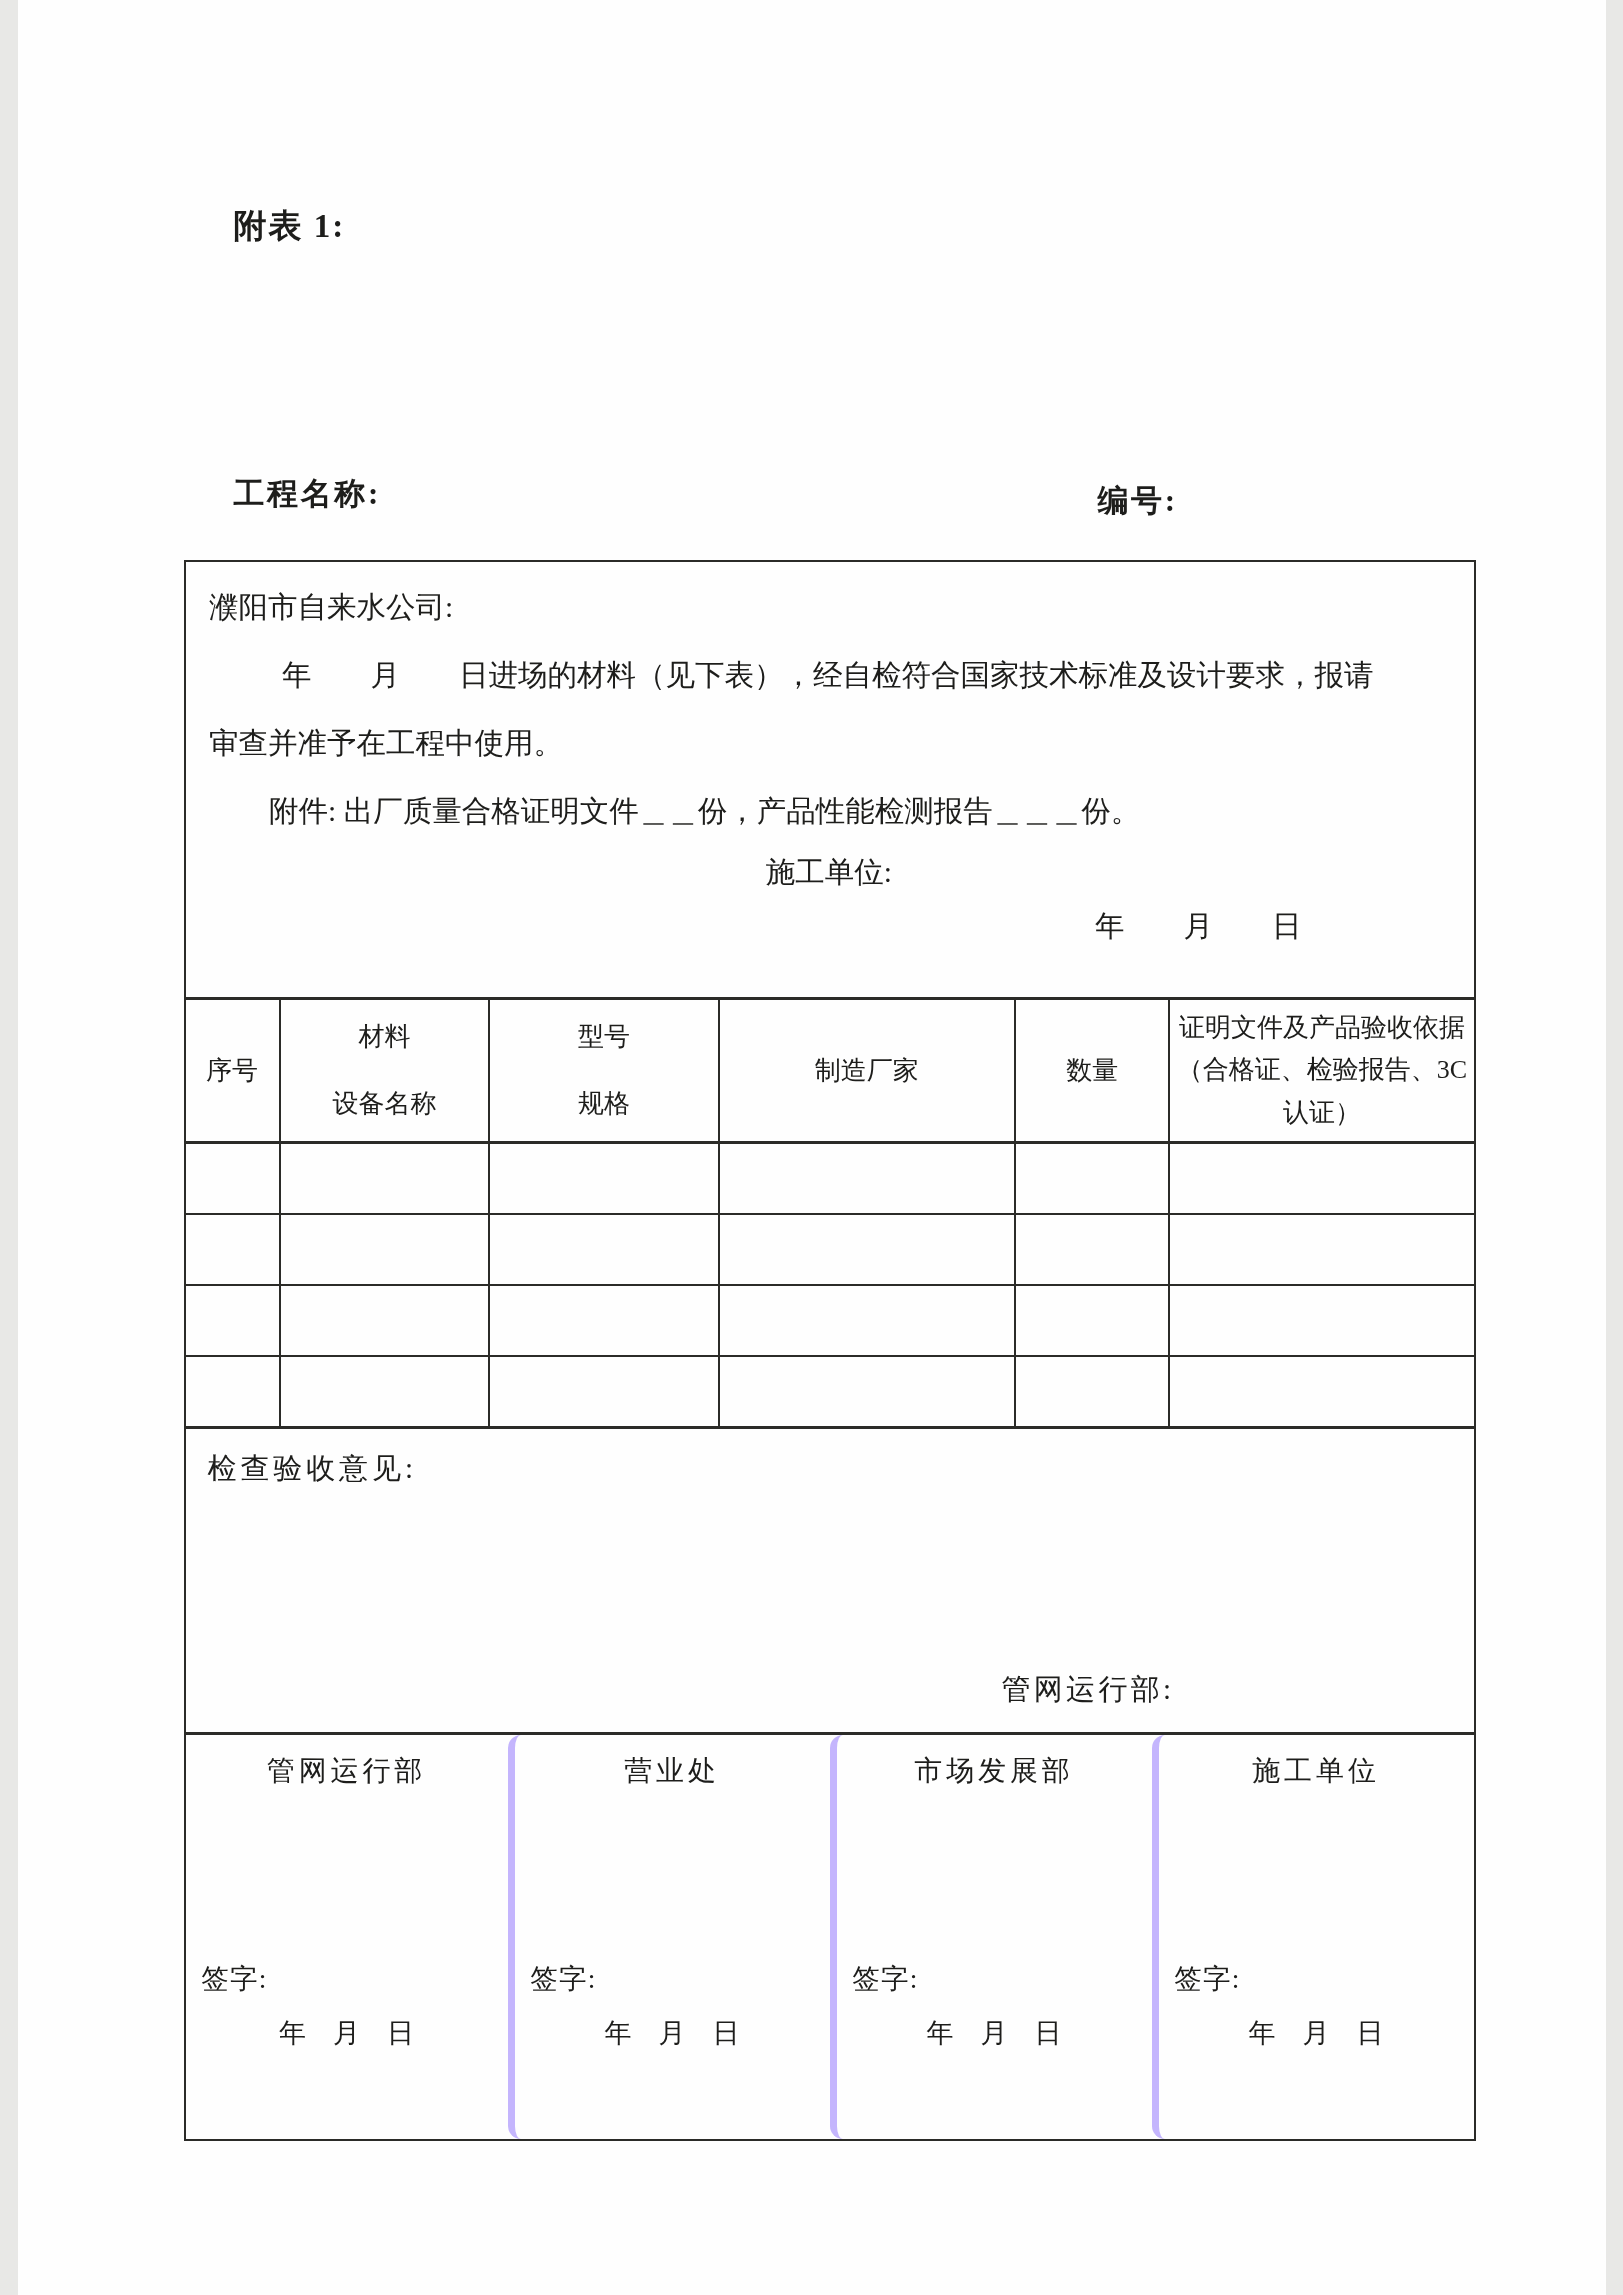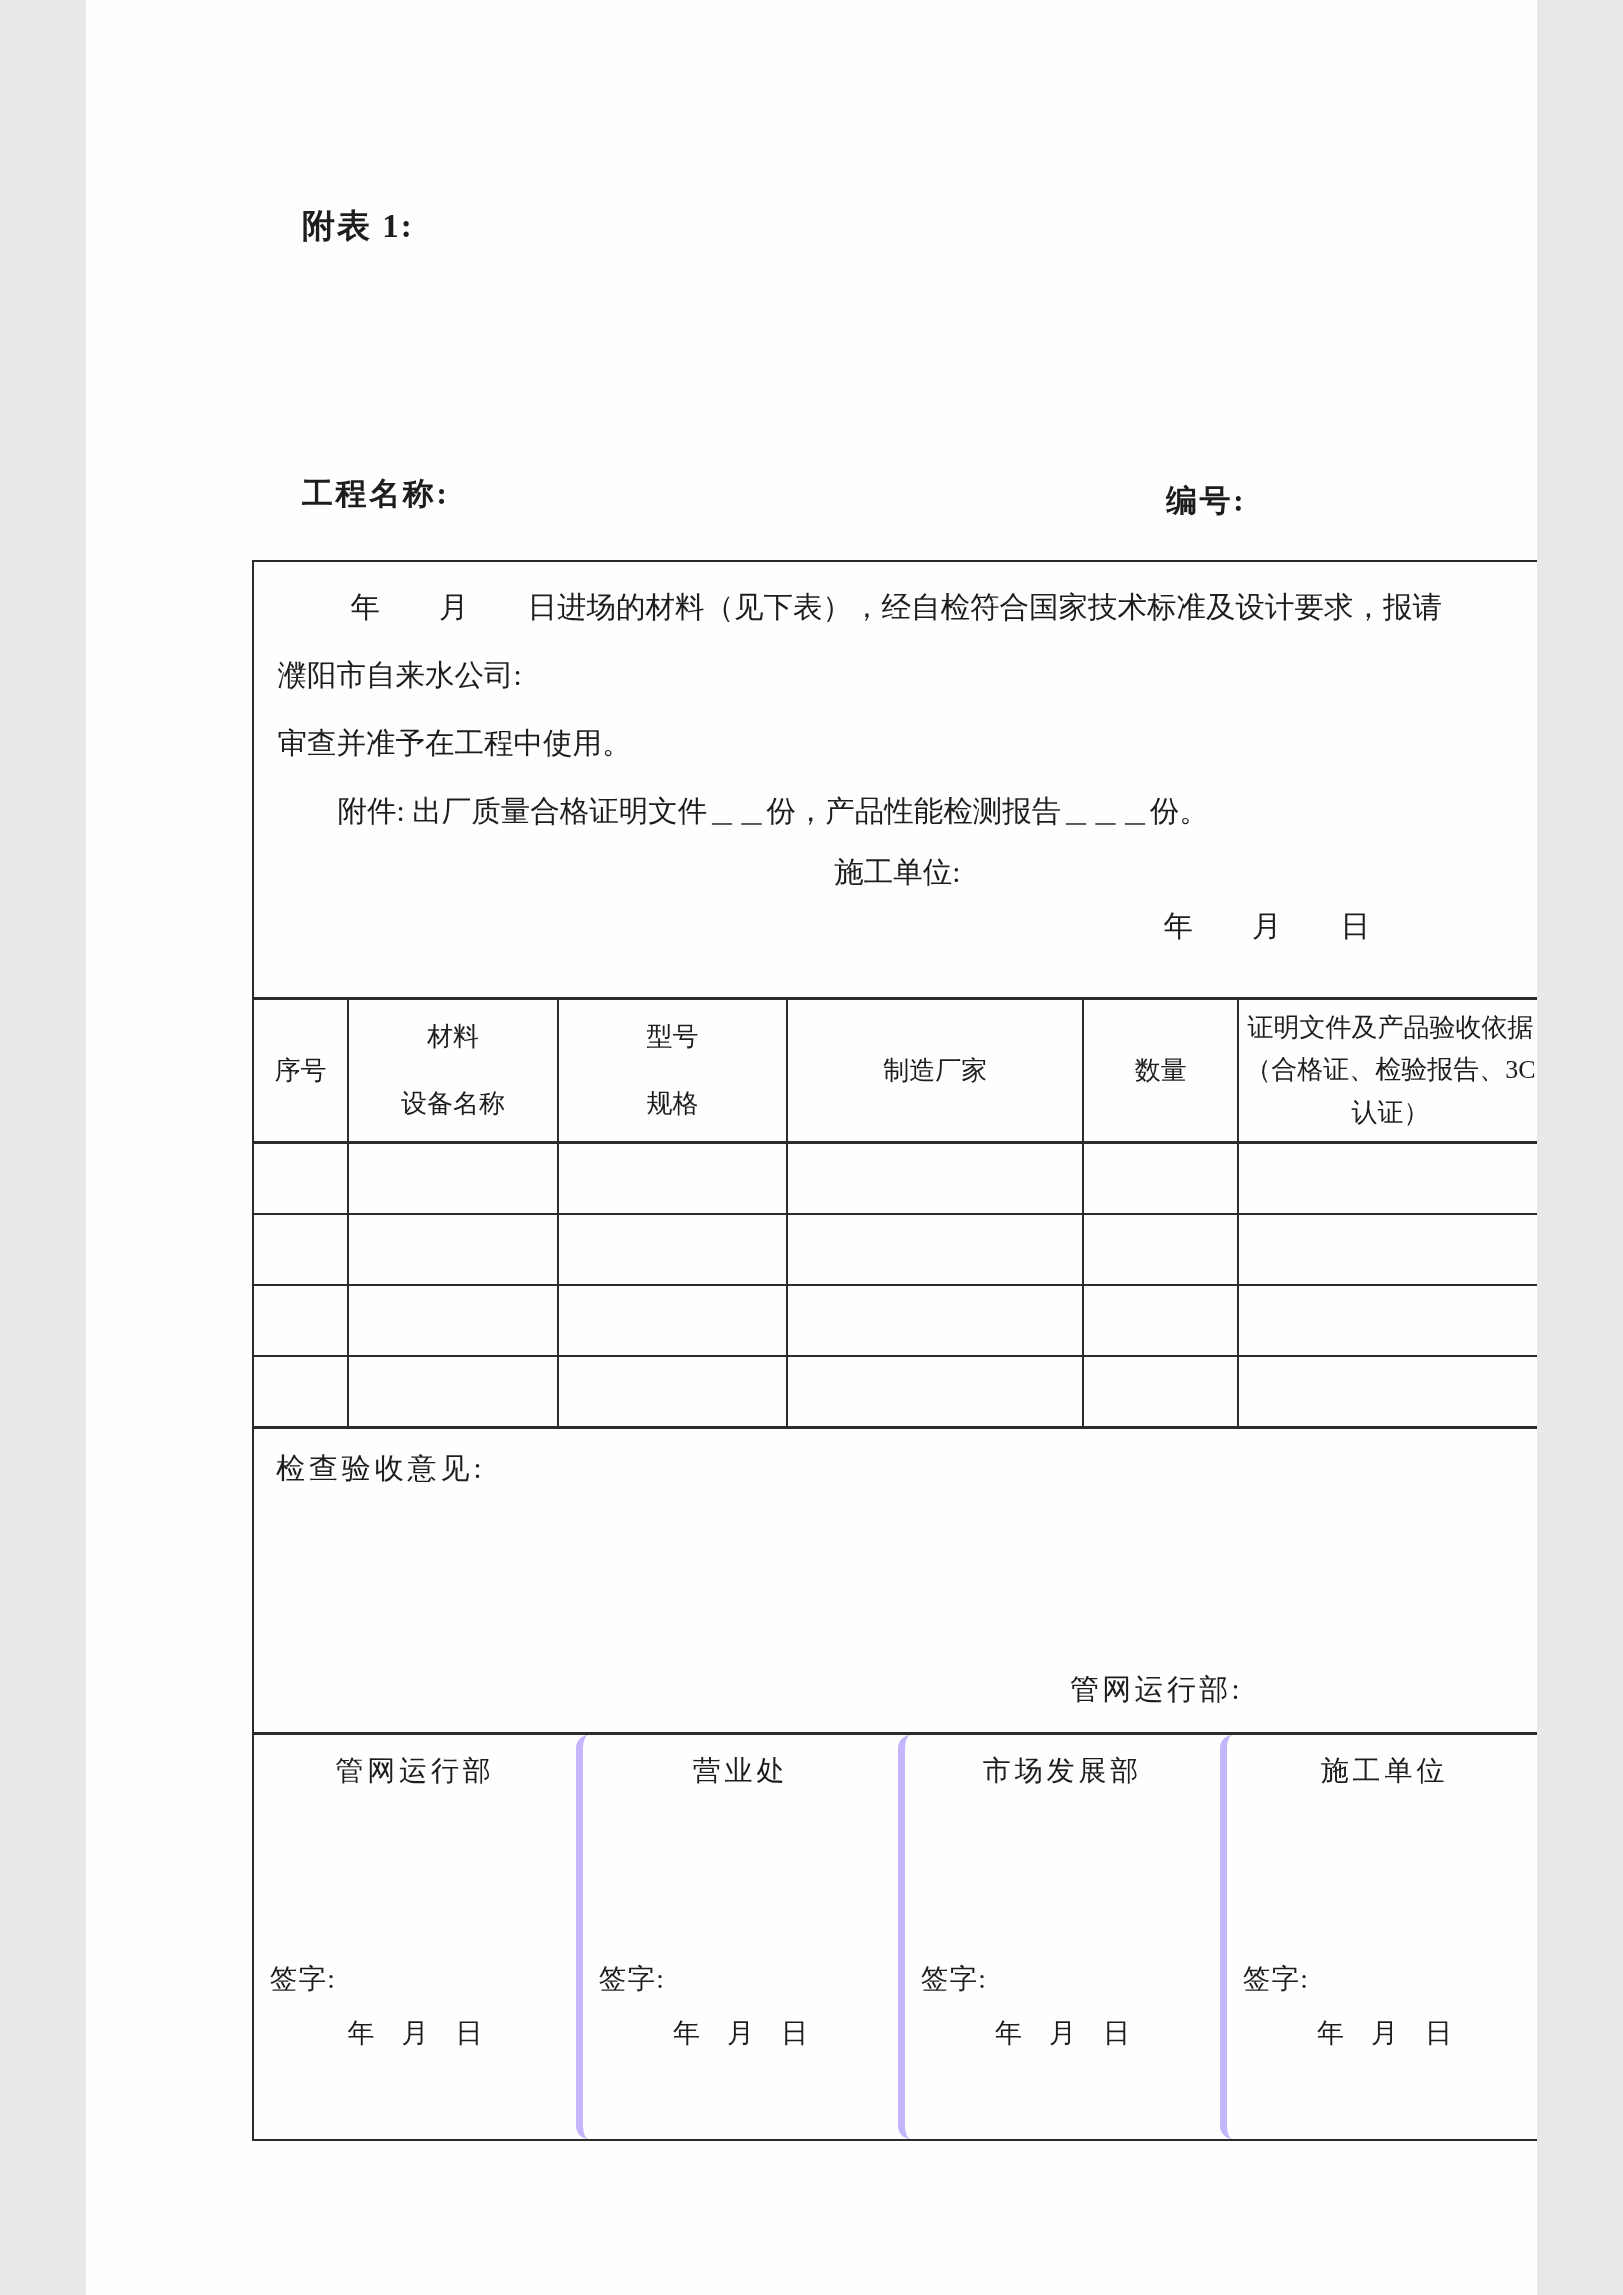--- a/index.html
+++ b/index.html
@@ -2,21 +2,21 @@
 <html style="font-size:10.5px"><head>
 <meta charset="utf-8">
 <style>
   html, body {
     margin: 0;
     padding: 0;
     background: #e8e8e6;
   }
   .page {
     position: relative;
-    width: 1451px;
+    width: 1588px;
     height: 2295px;
     margin: 0 auto;
     background: #fefefe;
     color: #1d1d1b;
     font-family: "Liberation Serif", "DejaVu Serif", serif;
     overflow: hidden;
   }
   
   .annex-label {
     position: absolute;
@@ -181,22 +181,22 @@
 
 
   <div class="meta-row">
     <span class="project-name-label">工程名称:</span>
     <span class="doc-number-label">编号:</span>
   </div>
 
   <div class="form-box">
 
     <div class="notice">
+      <div class="line">濮阳市自来水公司:</div>
       <div class="line body-1">年　　月　　日进场的材料（见下表），经自检符合国家技术标准及设计要求，报请</div>
-      <div class="line">濮阳市自来水公司:</div>
       <div class="line">审查并准予在工程中使用。</div>
       <div class="line attach">附件: 出厂质量合格证明文件＿＿份，产品性能检测报告＿＿＿份。</div>
       <div class="cu-line">施工单位:</div>
       <div class="date-line">年　　月　　日</div>
     </div>
 
     <table class="materials-table">
       <colgroup>
         <col style="width:7.3%">
         <col style="width:16.3%">

